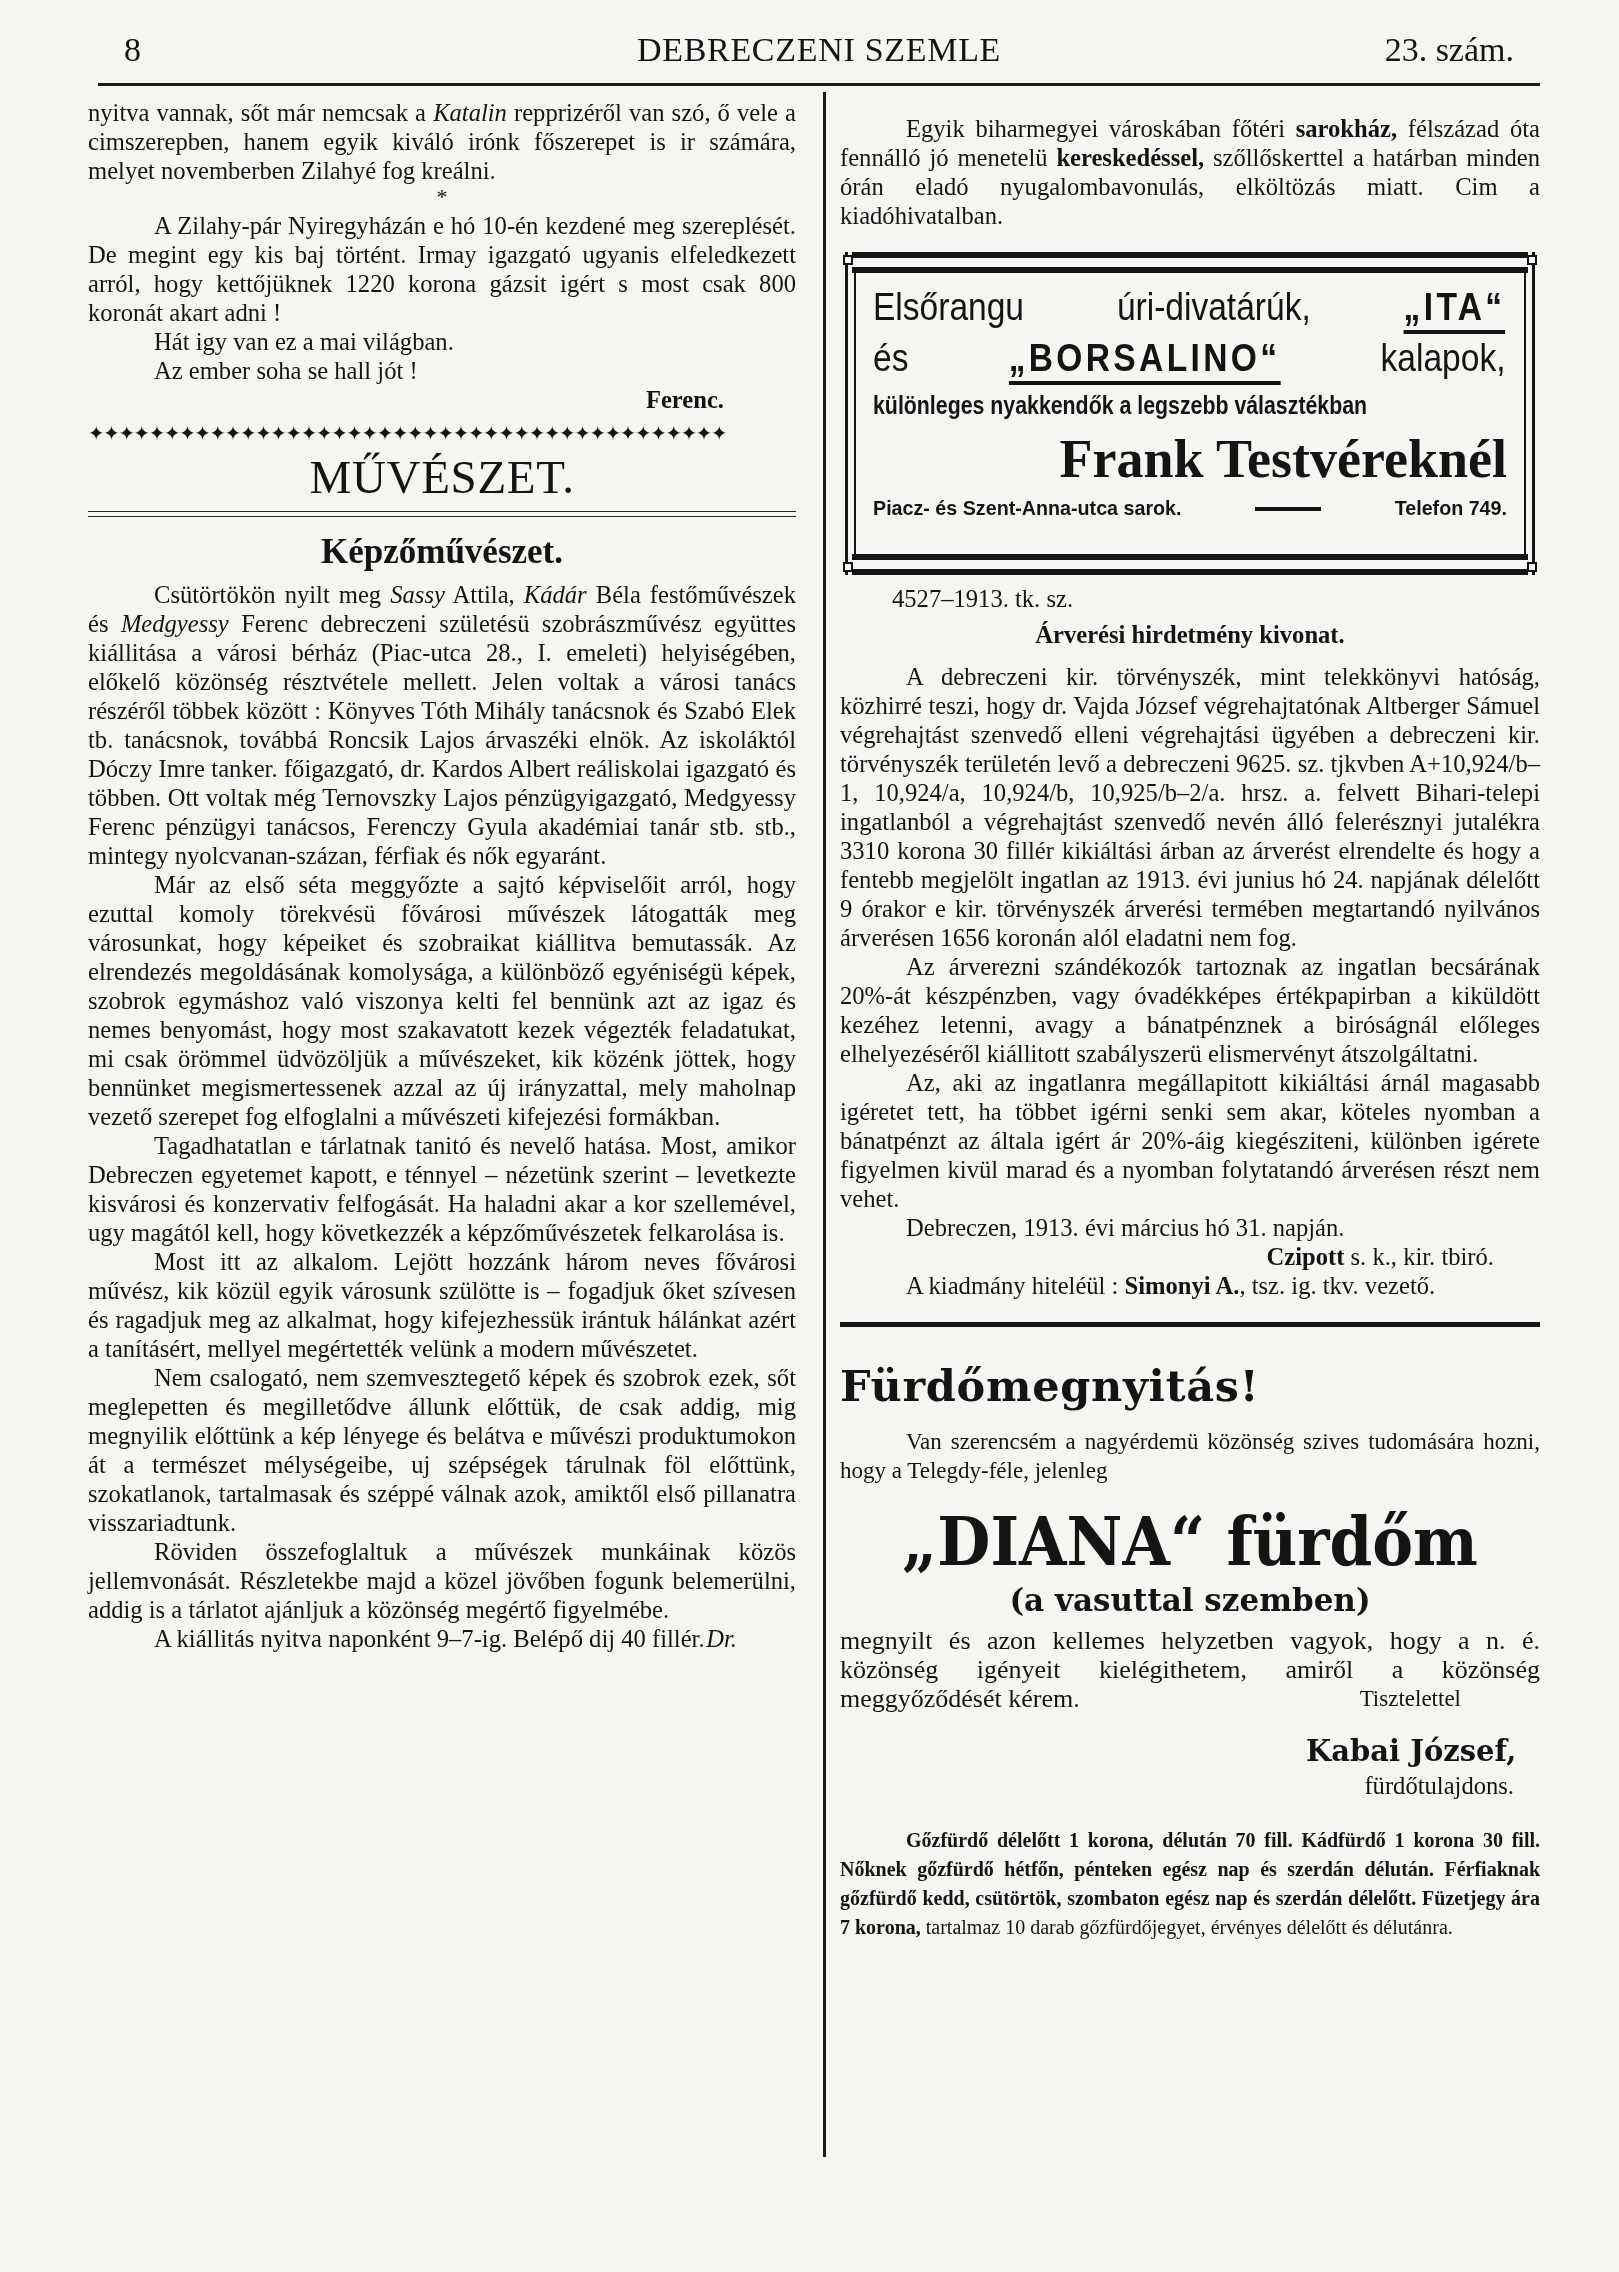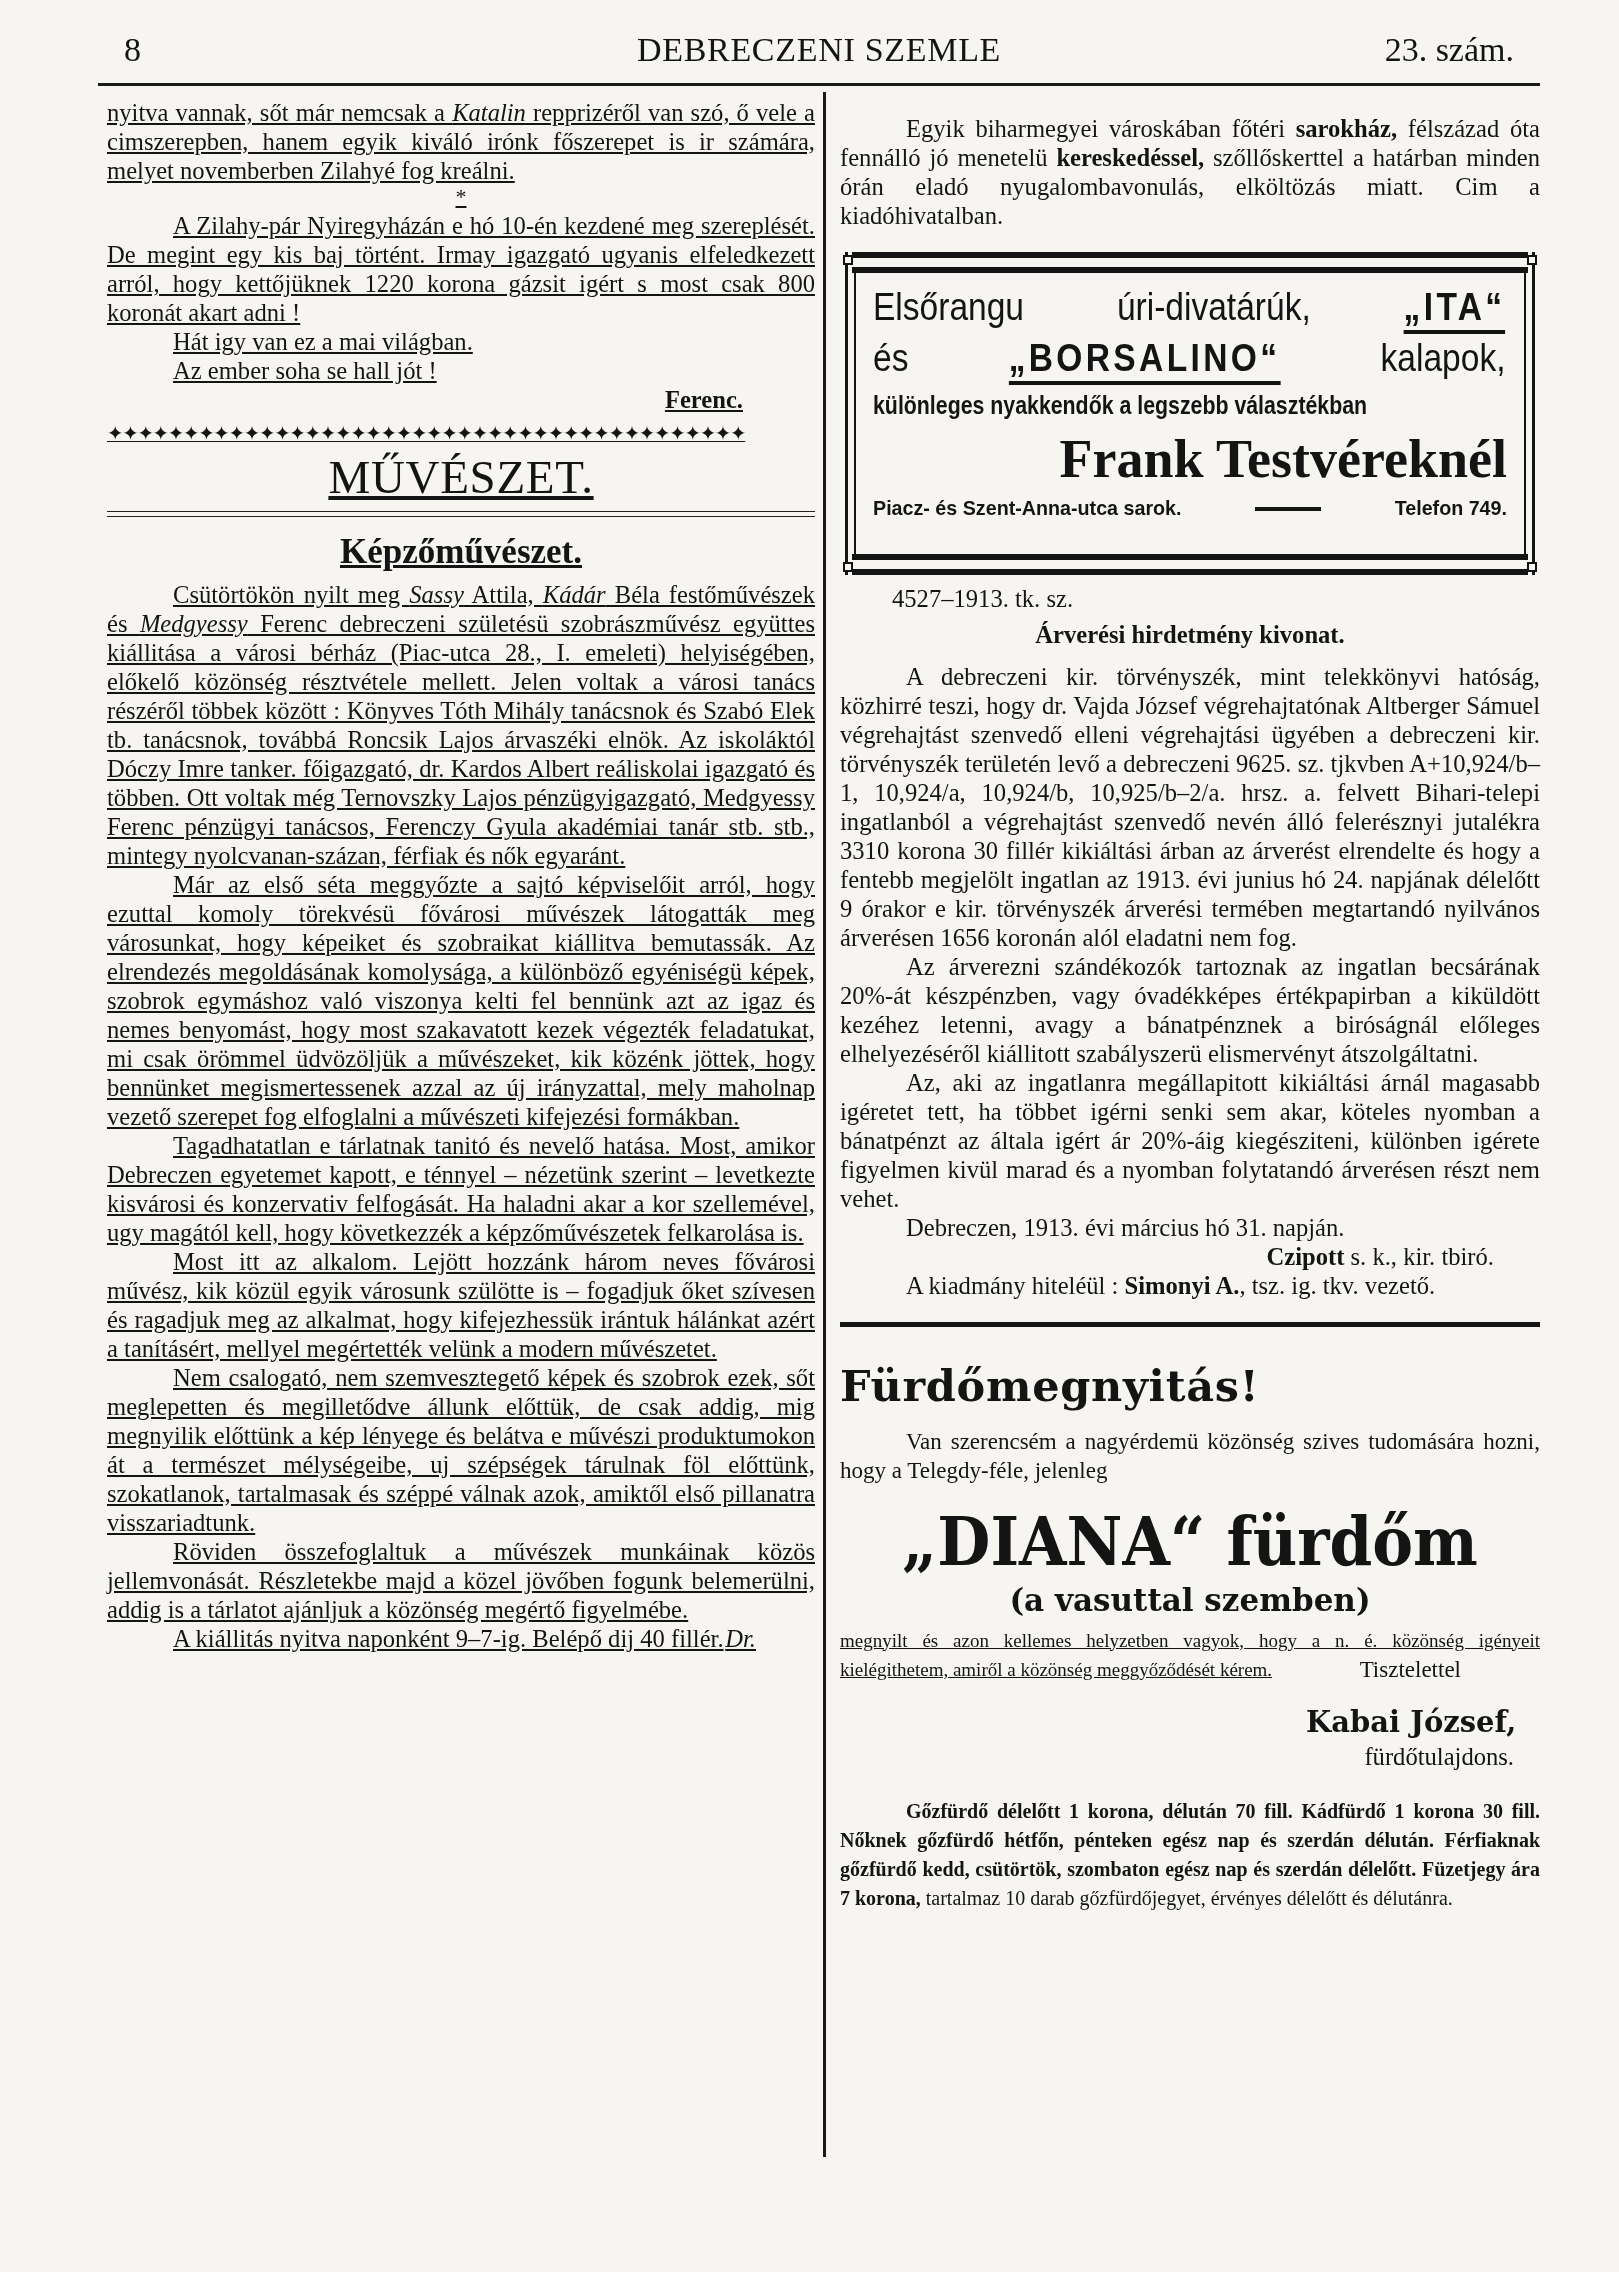--- a/index.html
+++ b/index.html
@@ -13,21 +13,21 @@
   .page { position:absolute; left:0; top:0; width:1619px; height:2273px; }
   
   .hdr { position:absolute; top:31px; left:98px; width:1442px; height:46px; }
   .hdr .pnum { position:absolute; left:26px; top:0; font-size:34px; }
   .hdr .title { position:absolute; left:0; right:0; top:0; text-align:center; font-size:34px; letter-spacing:0.7px; }
   .hdr .issue { position:absolute; right:26px; top:0; font-size:34px; }
   .hdr-rule { position:absolute; top:83px; left:98px; width:1442px; height:2.6px; background:#1a1a1a; }
   .col-divider { position:absolute; left:823px; top:92px; width:2.6px; height:2065px; background:#1a1a1a; }
 
   .col { position:absolute; top:98px; }
-  .col-left { left:107px; width:708px;text-decoration:underline; }
+  .col-left { left:88px; width:708px; }
   .col-right { left:840px; width:700px; }
 
   p { margin:0; font-size:24.6px; line-height:29px; text-align:justify; text-align-last:auto; }
   p.ind { text-indent:66px; }
   .c { text-align:center; }
   .r { text-align:right; }
   .b { font-weight:bold; }
   .i { font-style:italic; }
   .asterisk { text-align:center; font-size:22px; line-height:23.6px; margin:0; }
 
@@ -138,21 +138,21 @@
     <p class="ind">Debreczen, 1913. évi március hó 31. napján.</p>
     <p class="r" style="padding-right:46px;"><span class="b">Czipott</span><span> s. k., kir. tbiró.</span></p>
     <p class="ind"><span>A kiadmány hiteléül : </span><span class="b">Simonyi A.</span><span>, tsz. ig. tkv. vezető.</span></p>
 
     <div class="rule-thick"></div>
 
     <div class="furdo-title">Fürdőmegnyitás!</div>
     <p class="ind small" style="font-size:23px;">Van szerencsém a nagyérdemü közönség szives tudomására hozni, hogy a Telegdy-féle, jelenleg</p>
     <div class="diana">„DIANA“ fürdőm</div>
     <div class="vasut">(a vasuttal szemben)</div>
-    <p style="font-size:19px;text-decoration:underline;">megnyilt és azon kellemes helyzetben vagyok, hogy a n. é. közönség igényeit kielégithetem, amiről a közönség meggyőződését kérem.</p>
+    <p style="font-size:26px;">megnyilt és azon kellemes helyzetben vagyok, hogy a n. é. közönség igényeit kielégithetem, amiről a közönség meggyőződését kérem.</p>
     <p class="r" style="margin-top:-29px; padding-right:79px; font-size:23px;">Tisztelettel</p>
     <div class="sig-name" style="margin-top:19.7px;">Kabai József,</div>
     <div class="sig-title">fürdőtulajdons.</div>
 
     <div class="bold-block" style="margin-top:26px;">
       <p class="ind"><span>Gőzfürdő délelőtt 1 korona, délután 70 fill. Kádfürdő 1 korona 30 fill. Nőknek gőzfürdő hétfőn, pénteken egész nap és szerdán délután. Férfiaknak gőzfürdő kedd, csütörtök, szombaton egész nap és szerdán délelőtt. Füzetjegy ára 7 korona,</span><span style="font-weight:normal;"> tartalmaz 10 darab gőzfürdőjegyet, érvényes délelőtt és délutánra.</span></p>
     </div>
   </div>
 </div>
 

